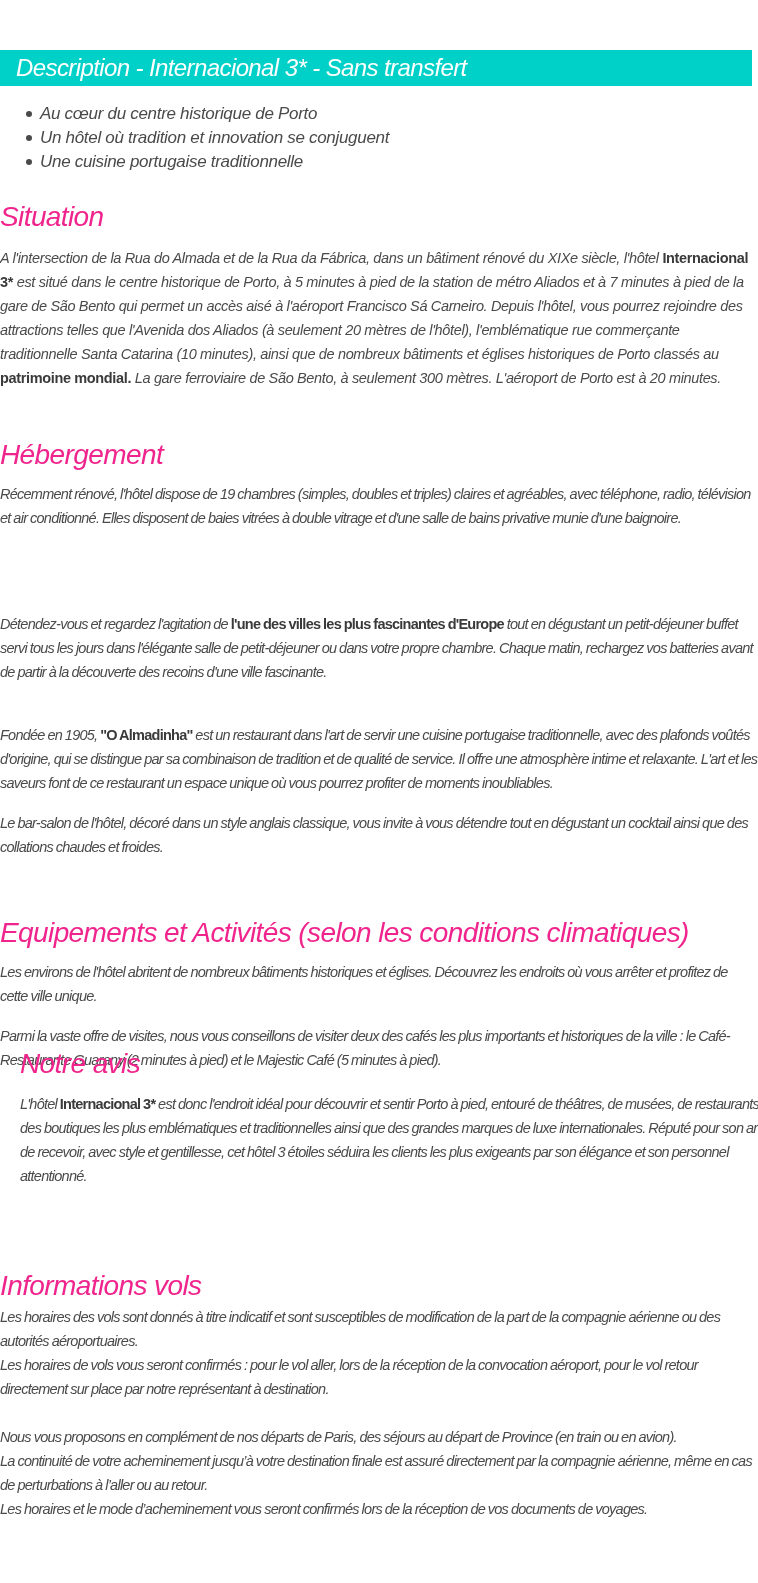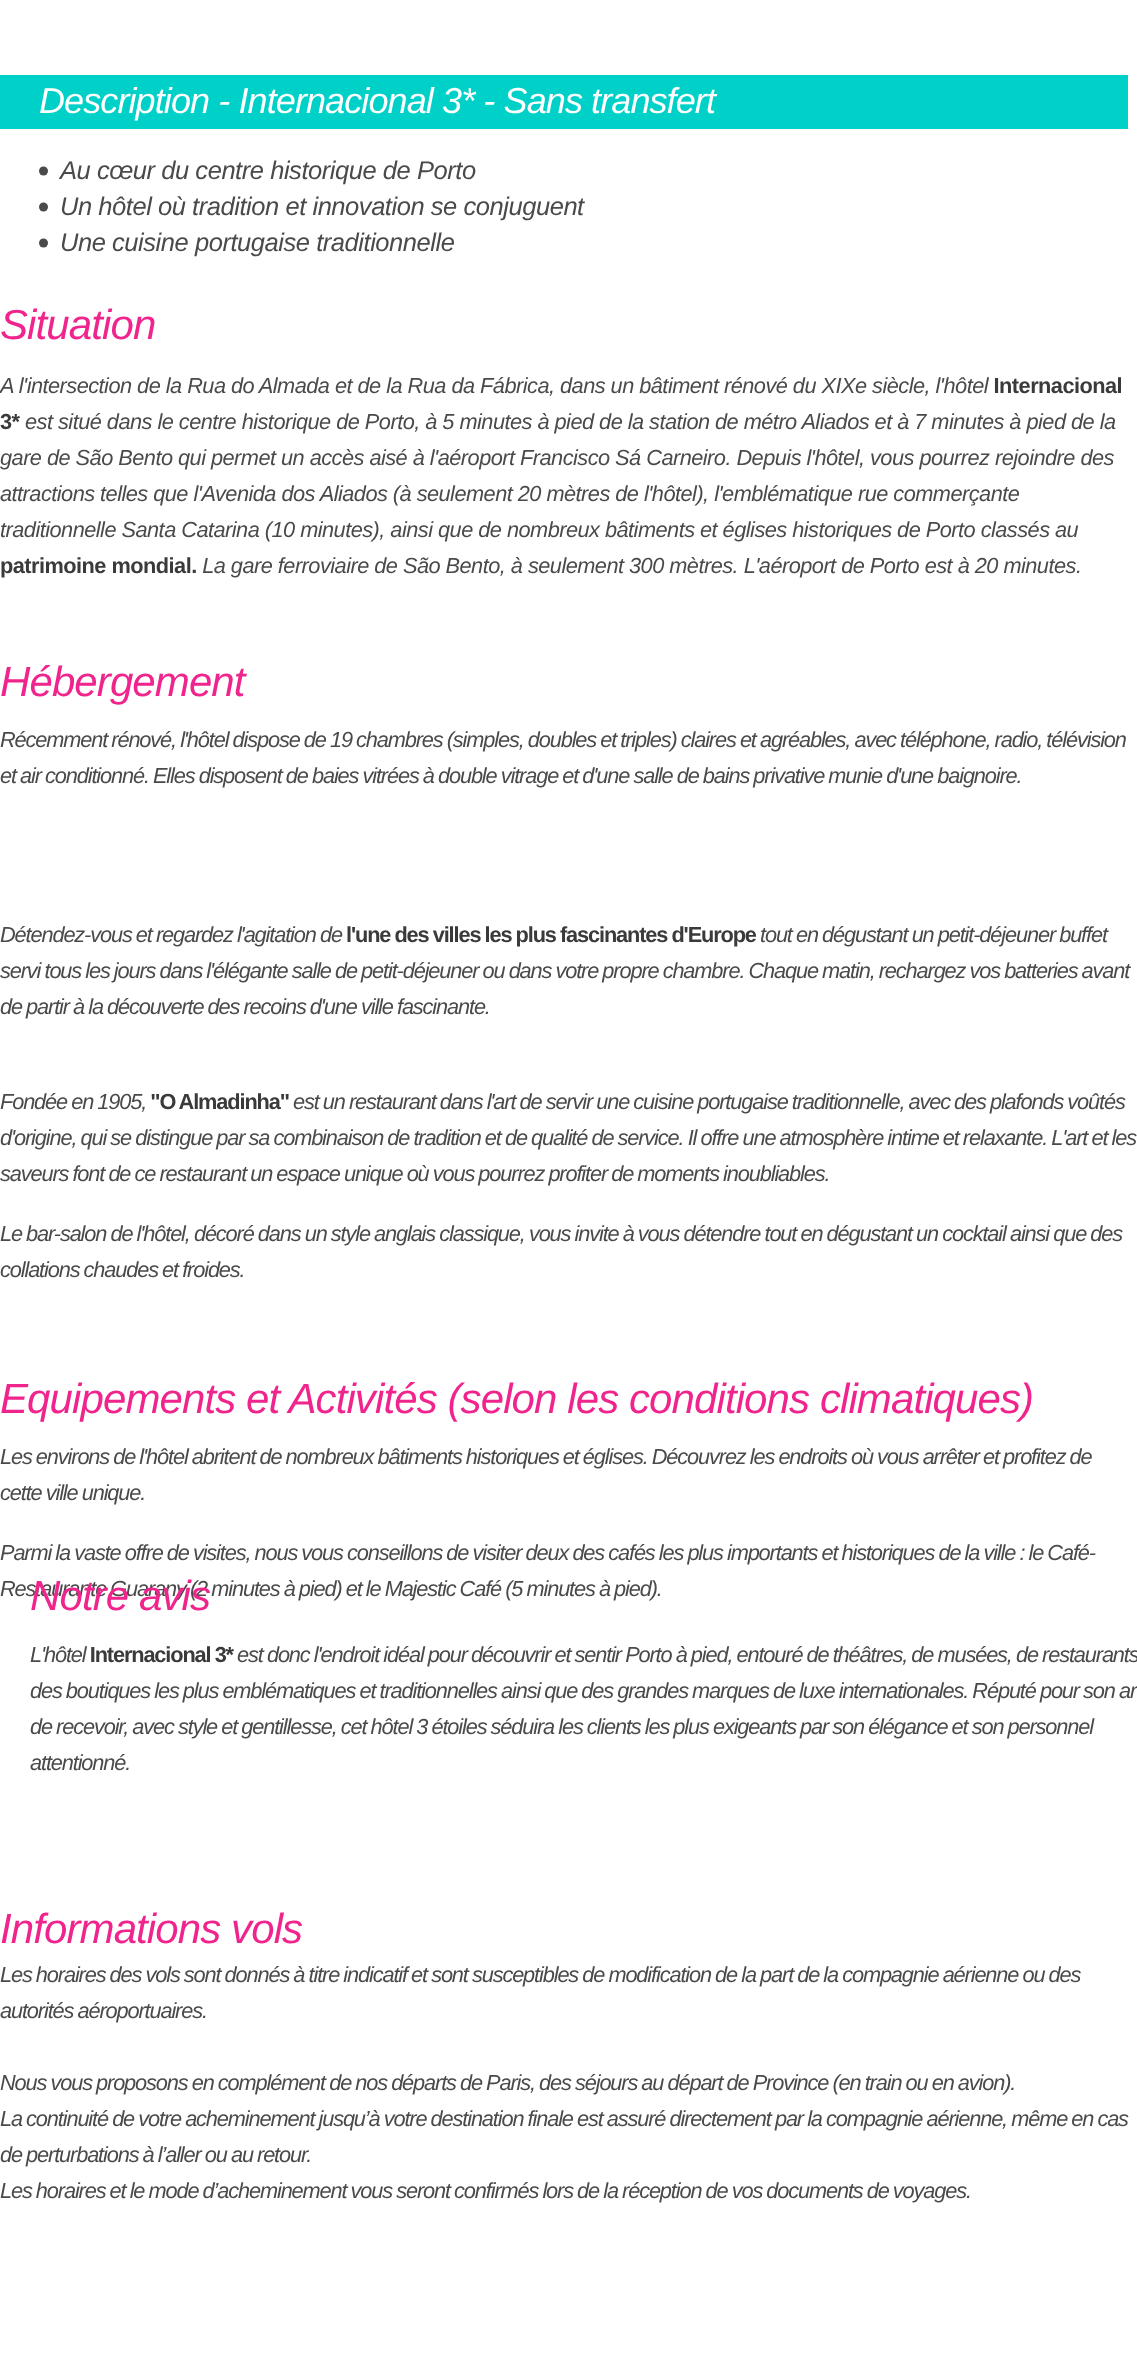--- a/index.html
+++ b/index.html
@@ -6,21 +6,21 @@
   body {
     width:758px; height:1583px; overflow:hidden; position:relative;
     font-family:"Liberation Sans", sans-serif;
     color:#4a4a4a;
   }
   .title-bar {
     position:absolute; left:0; top:50px; width:752px; height:36px;
     background:#00d1c8;
   }
   .title-bar h1 {
-    margin:0; padding-left:26px;
+    margin:0; padding-left:16px;
     font-size:24px; line-height:36px; font-style:italic; font-weight:normal;
     color:#ffffff; letter-spacing:-0.6px; white-space:nowrap;
   }
   .bullets {
     position:absolute; left:0; top:102px; margin:0; padding:0 0 0 40px;
     list-style:none;
   }
   .bullets li {
     position:relative; font-size:17px; line-height:24px; font-style:italic;
     color:#4a4a4a; letter-spacing:-0.3px; white-space:nowrap;
@@ -77,16 +77,17 @@
 </section>
 
 <section class="section narrow" style="top:1049px;padding-left:20px;">
   <h2>Notre avis</h2>
   <p style="margin-top:13px;"><span>L'hôtel </span><b>Internacional 3*</b><span> est donc l'endroit idéal pour découvrir et sentir Porto à pied, entouré de théâtres, de musées, de restaurants, des boutiques les plus emblématiques et traditionnelles ainsi que des grandes marques de luxe internationales. Réputé pour son art de recevoir, avec style et gentillesse, cet hôtel 3 étoiles séduira les clients les plus exigeants par son élégance et son personnel attentionné.</span></p>
 </section>
 
 <section class="section narrow" style="top:1271px;">
   <h2>Informations vols</h2>
   <p style="margin-top:4px;">Les horaires des vols sont donnés à titre indicatif et sont susceptibles de modification de la part de la compagnie aérienne ou des autorités aéroportuaires.</p>
+  <p>Les horaires de vols vous seront confirmés : pour le vol aller, lors de la réception de la convocation aéroport, pour le vol retour directement sur place par notre représentant à destination.</p>
   <p style="margin-top:24px;">Nous vous proposons en complément de nos départs de Paris, des séjours au départ de Province (en train ou en avion).</p>
   <p>La continuité de votre acheminement jusqu’à votre destination finale est assuré directement par la compagnie aérienne, même en cas de perturbations à l’aller ou au retour.</p>
   <p>Les horaires et le mode d’acheminement vous seront confirmés lors de la réception de vos documents de voyages.</p>
 </section>
 
 </body></html>

